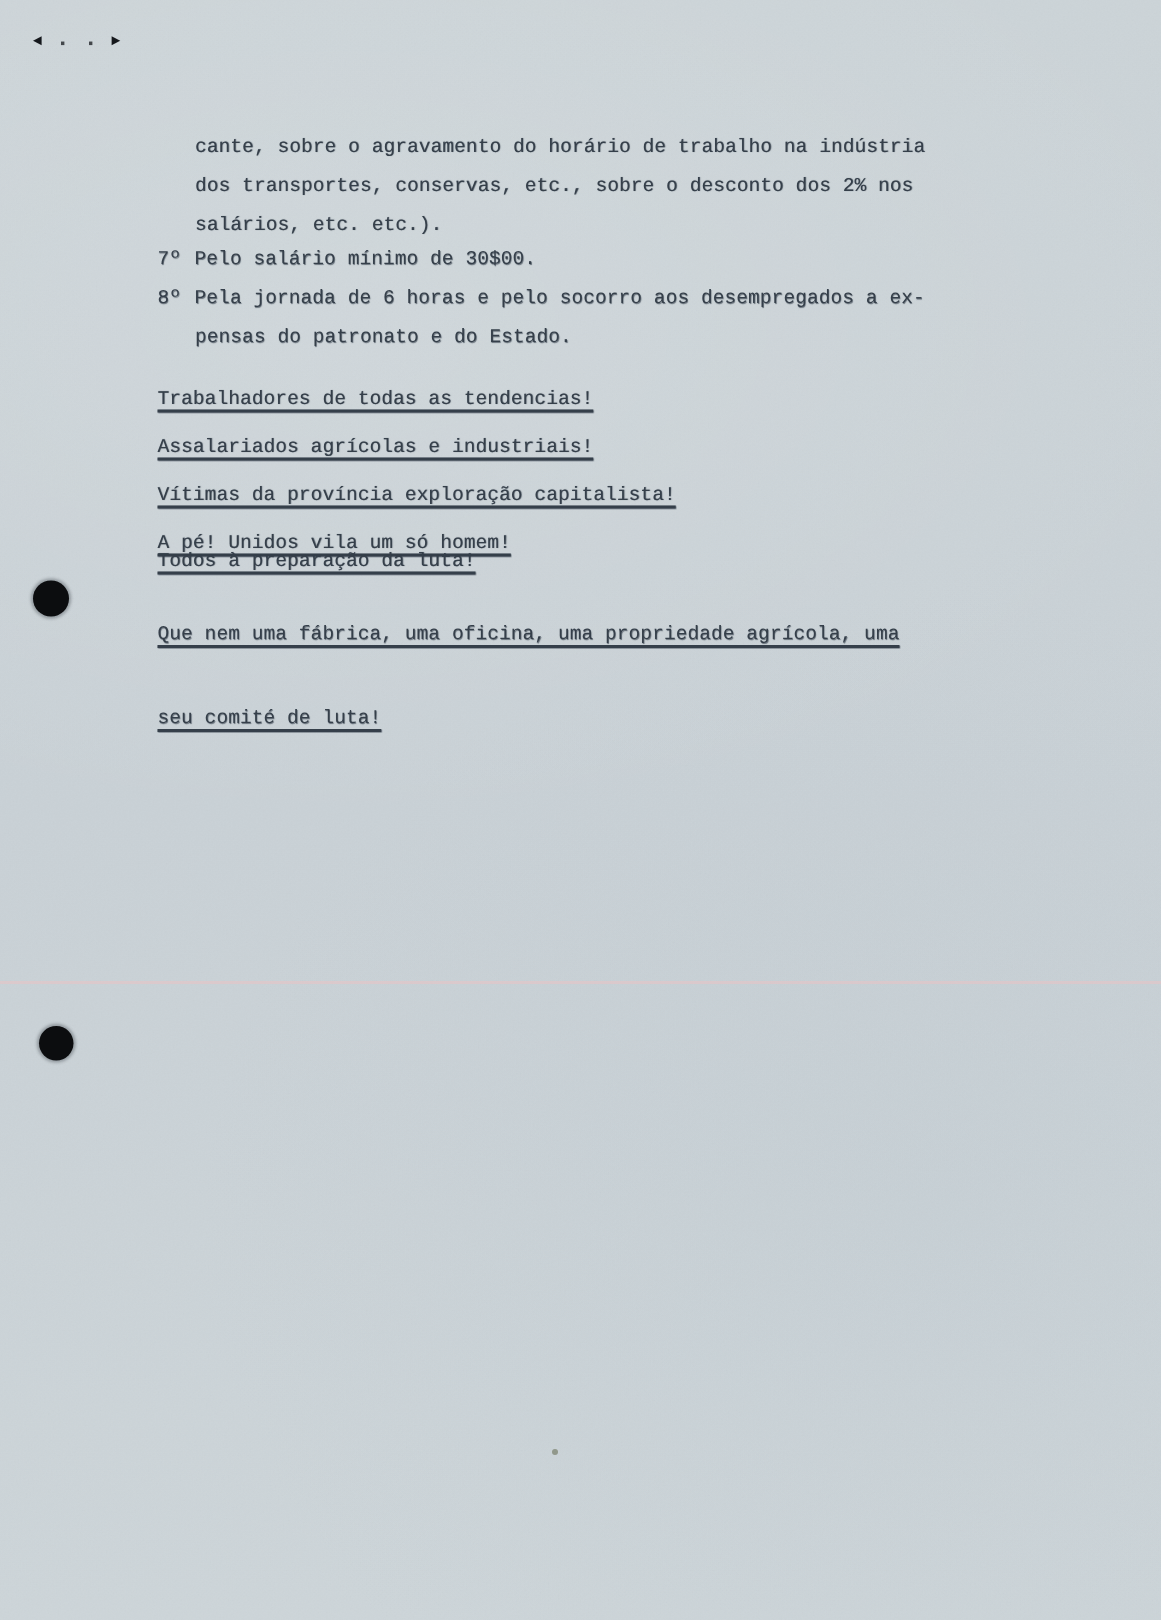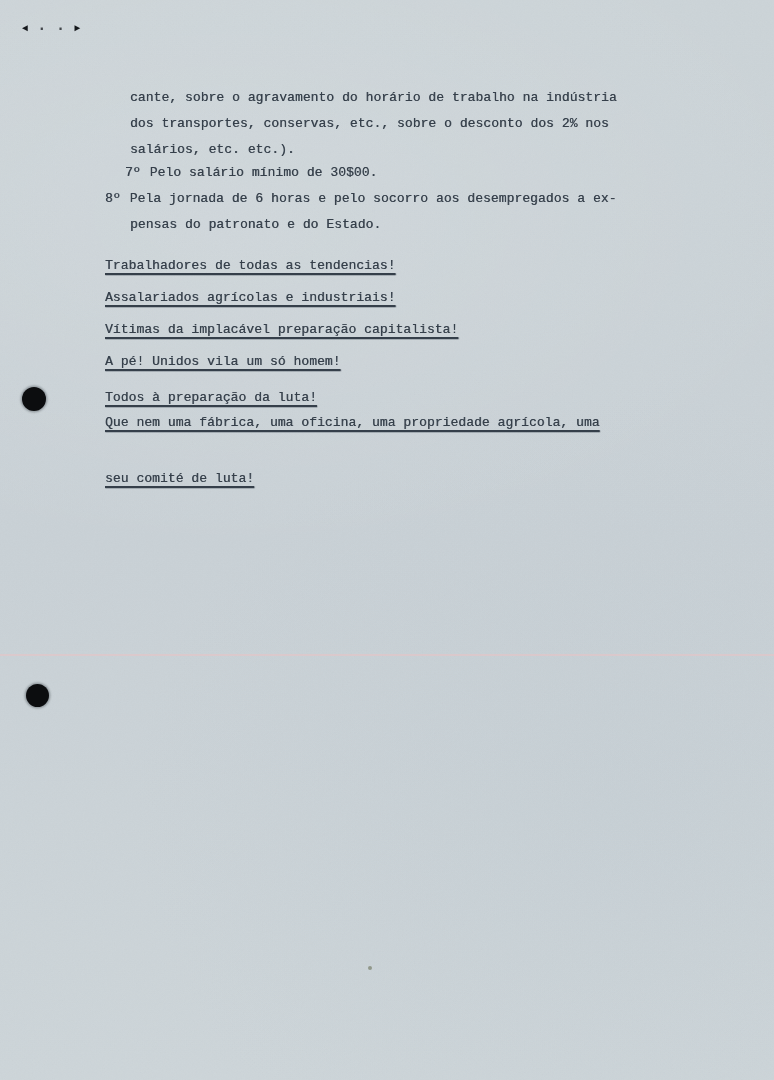--- a/index.html
+++ b/index.html
@@ -113,27 +113,27 @@
   <div class="hole hole-bottom"></div>
 
   <div class="fold-line"></div>
 
   <div class="speck"></div>
 
   <div class="line" style="left:130px; top:88px;">cante, sobre o agravamento do horário de trabalho na indústria</div>
   <div class="line" style="left:130px; top:114px;">dos transportes, conservas, etc., sobre o desconto dos 2% nos</div>
   <div class="line" style="left:130px; top:140px;">salários, etc. etc.).</div>
 
-  <div class="line" style="left:105px; top:163px;margin-left:20px;"><span class="num">7º</span><span>Pelo salário mínimo de 30$00.</span></div>
+  <div class="line" style="left:105px; top:163px;"><span class="num">7º</span><span>Pelo salário mínimo de 30$00.</span></div>
 
   <div class="line" style="left:105px; top:189px;"><span class="num">8º</span><span>Pela jornada de 6 horas e pelo socorro aos desempregados a ex-</span></div>
   <div class="line" style="left:130px; top:215px;">pensas do patronato e do Estado.</div>
 
   <div class="line u" style="left:105px; top:256px;">Trabalhadores de todas as tendencias!</div>
   <div class="line u" style="left:105px; top:288px;">Assalariados agrícolas e industriais!</div>
-  <div class="line u" style="left:105px; top:320px;">Vítimas da implacável preparação capitalista!</div>
+  <div class="line u" style="left:105px; top:320px;">Vítimas da província exploração capitalista!</div>
   <div class="line u" style="left:105px; top:352px;">A pé! Unidos vila um só homem!</div>
-  <div class="line u" style="left:105px; top:388px;">Todos à preparação da luta!</div>
+  <div class="line u" style="left:105px; top:364px;">Todos à preparação da luta!</div>
 
   <div class="line u" style="left:105px; top:413px;text-align:center;">Que nem uma fábrica, uma oficina, uma propriedade agrícola, uma</div>
   <div class="line u" style="left:105px; top:469px;">seu comité de luta!</div>
 
 </div>
 
 </body></html>

